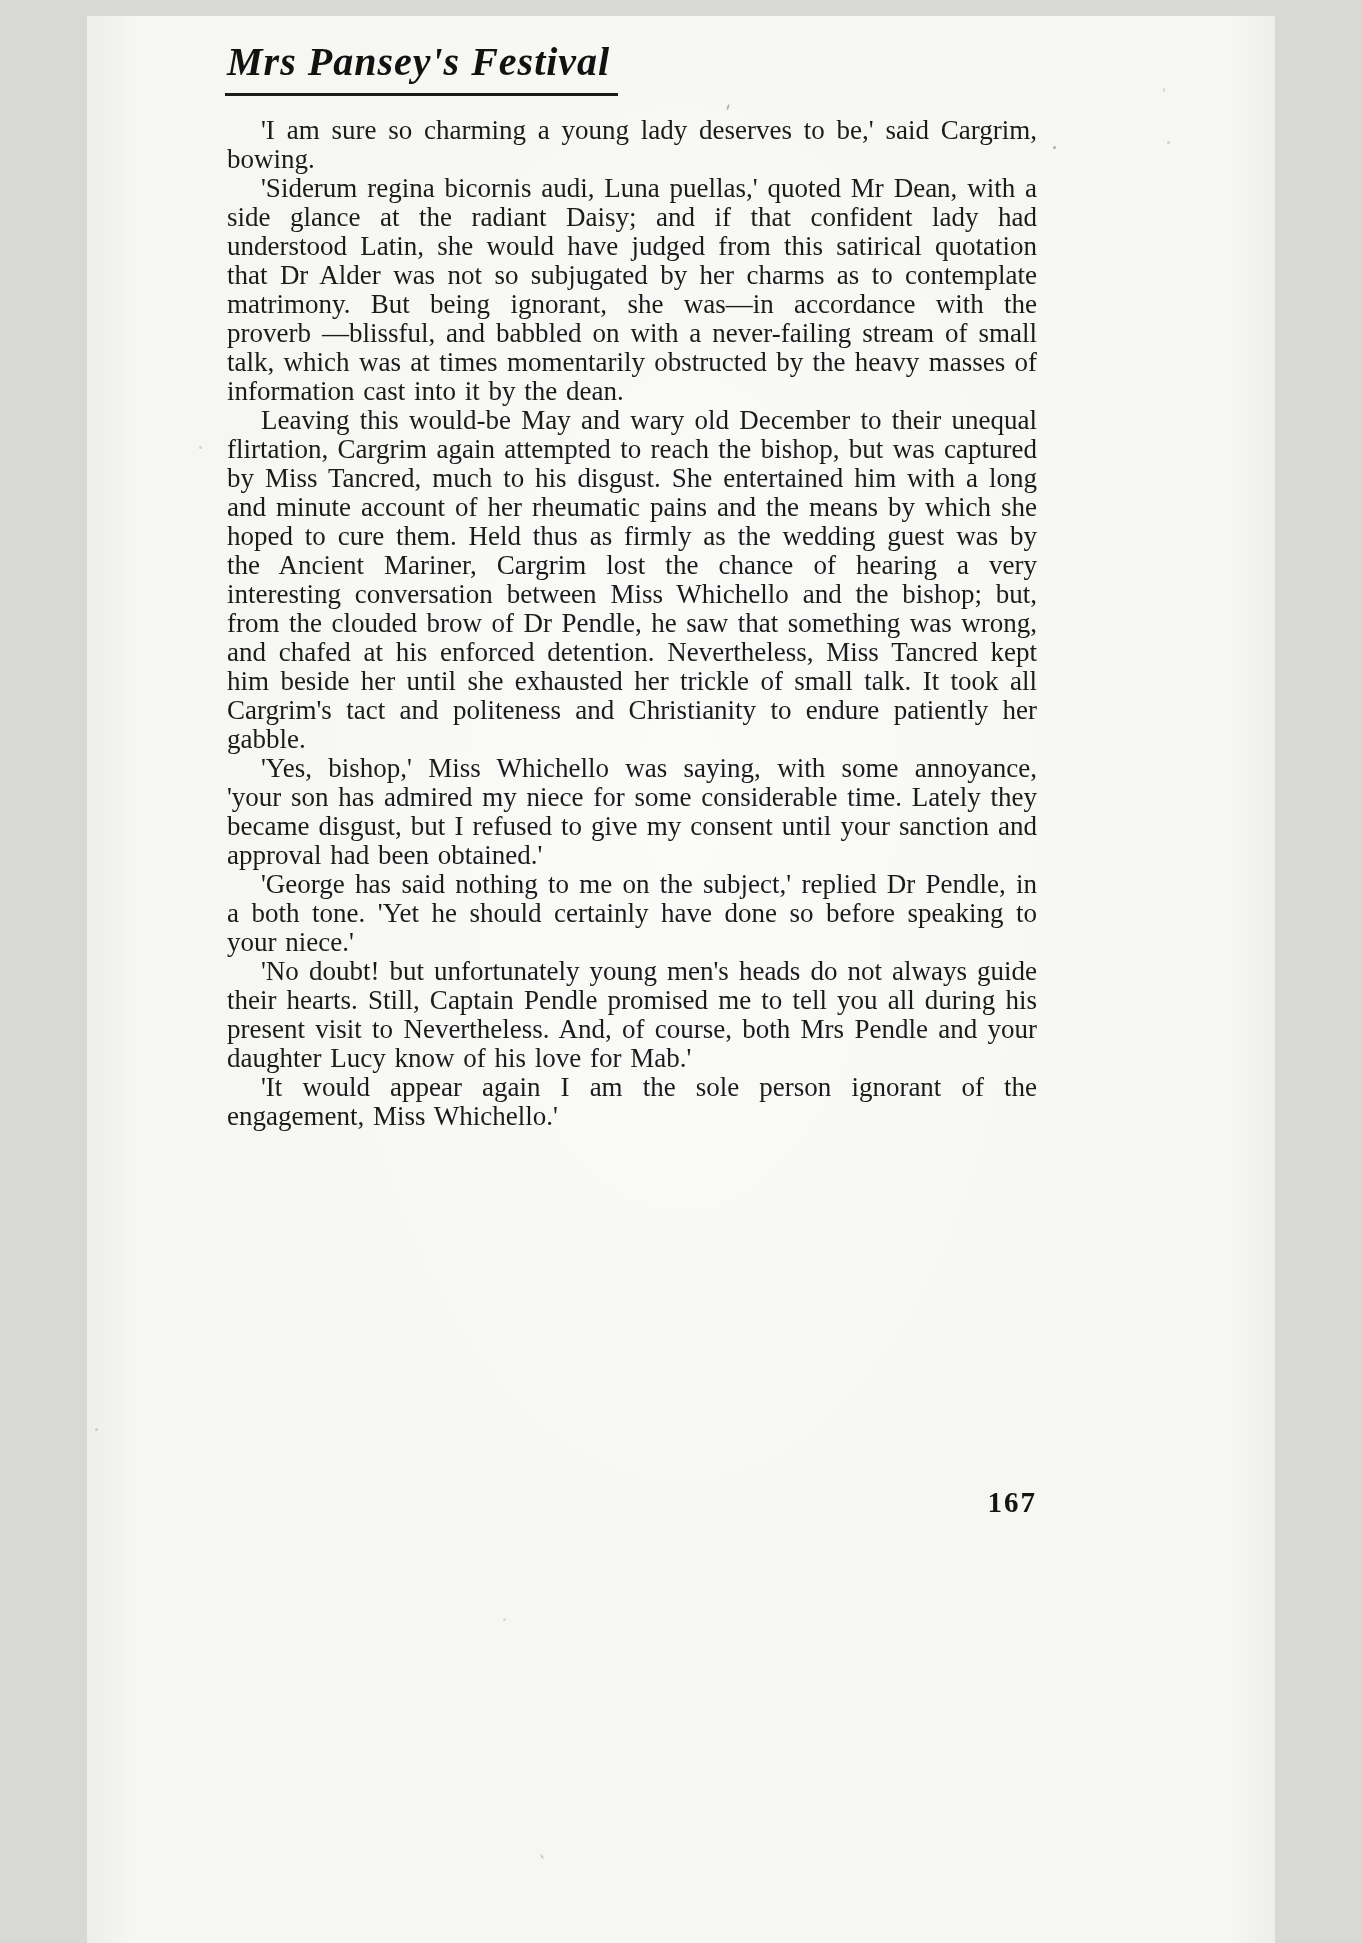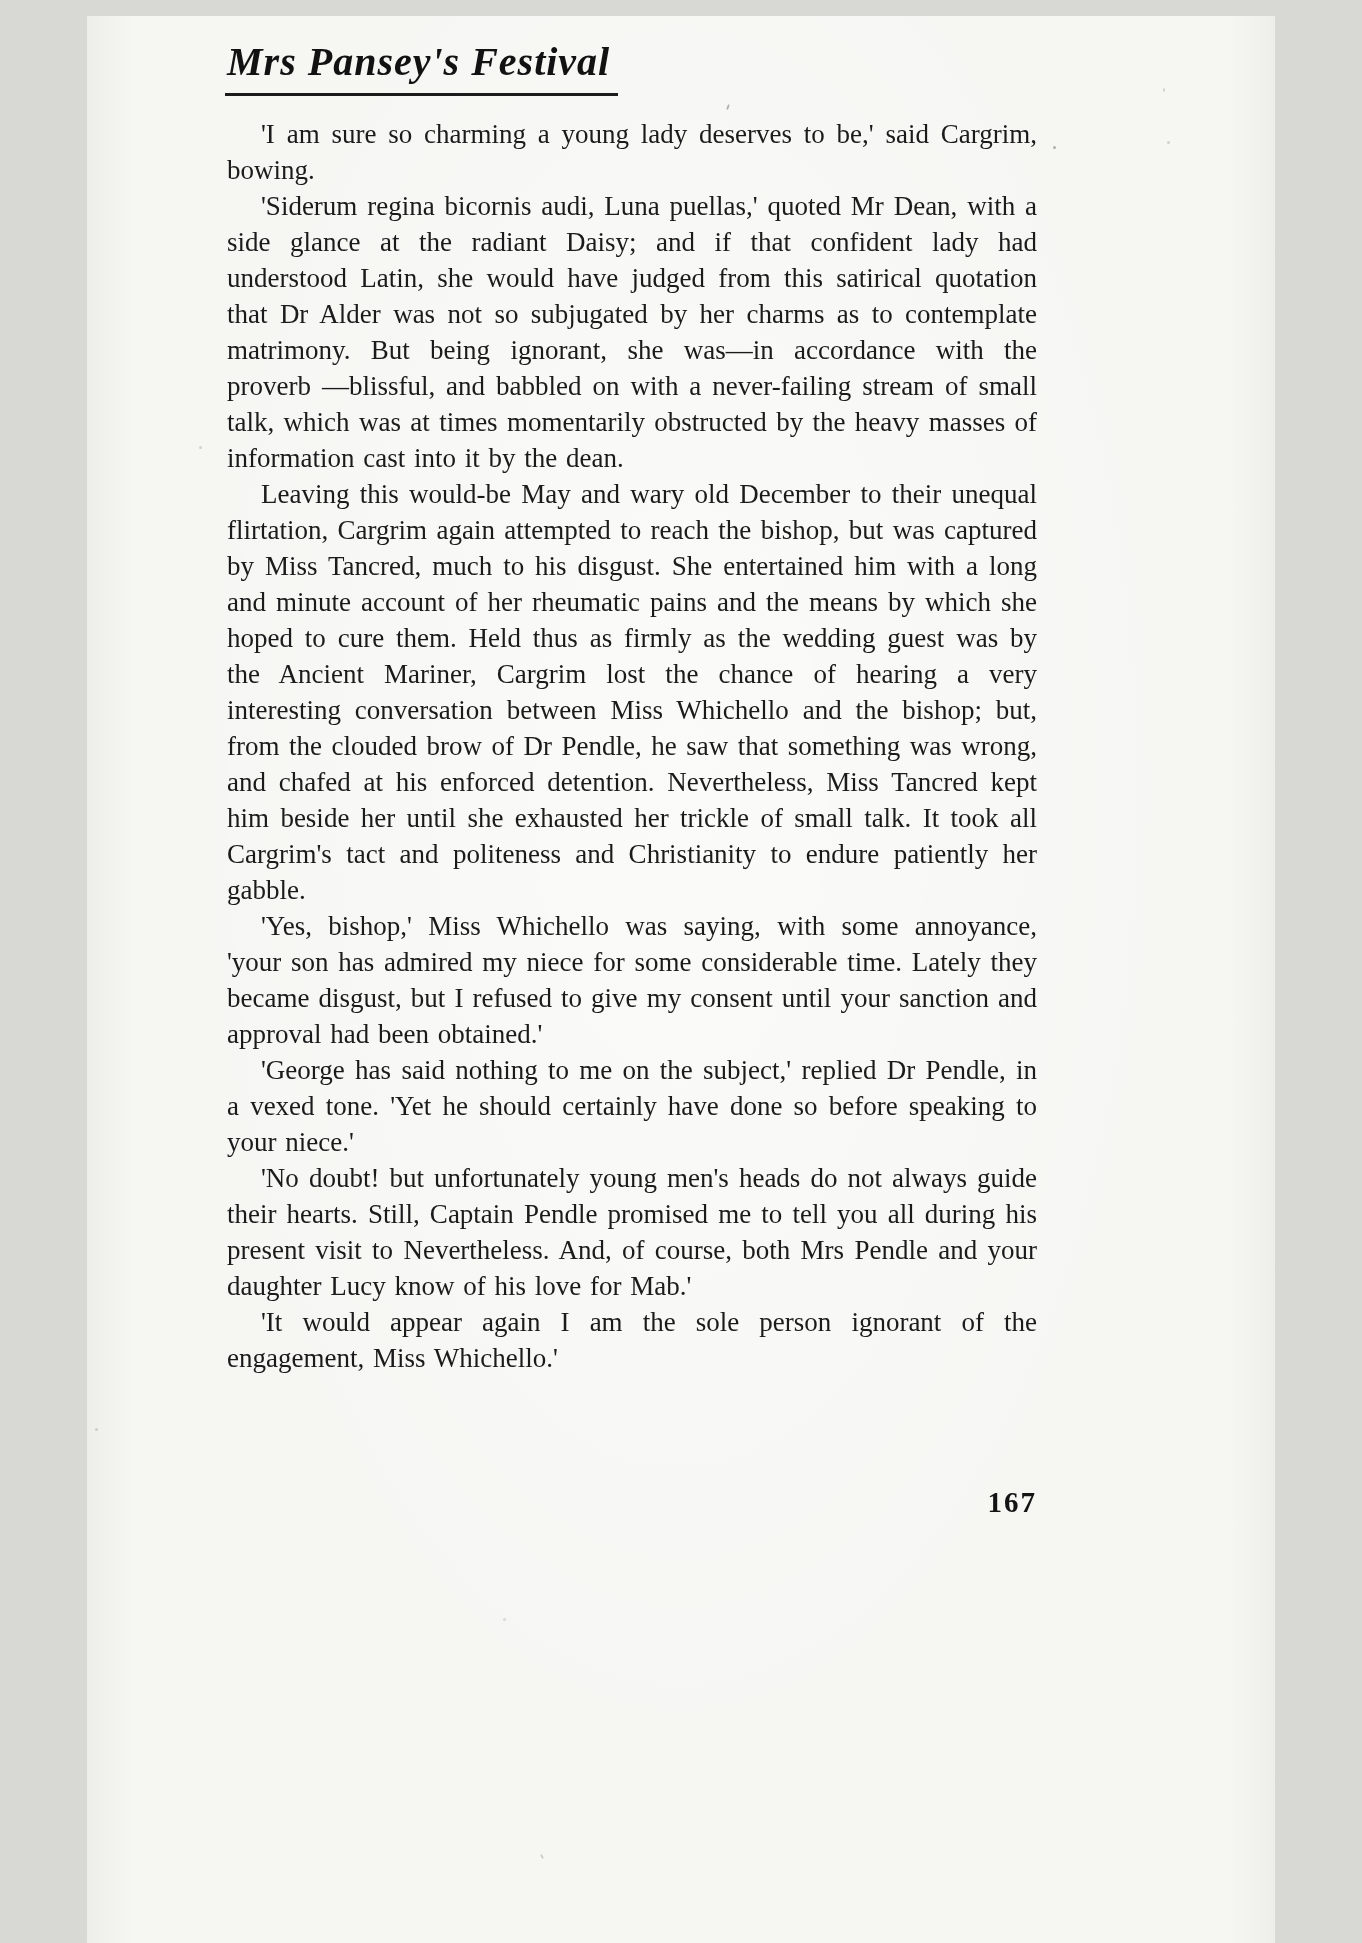--- a/index.html
+++ b/index.html
@@ -32,21 +32,21 @@
     padding: 0 6px 8px 2px;
     border-bottom: 3px solid #1b1b1b;
     min-width: 385px;
   }
   .text-block {
     position: absolute;
     left: 140px;
     top: 100px;
     width: 810px;
     font-size: 27px;
-    line-height: 36px;
+    line-height: 29px;
     text-align: justify;
     color: #1b1b1b;
   }
   .text-block p {
     margin: 0;
     text-indent: 34px;
     word-spacing: 2px;
   }
   .page-number {
     position: absolute;
@@ -81,21 +81,21 @@
 
 <div class="scan-page">
 
   <div class="running-header">Mrs Pansey's Festival</div>
 
   <div class="text-block">
     <p>'I am sure so charming a young lady deserves to be,' said Cargrim, bowing.</p>
     <p>'Siderum regina bicornis audi, Luna puellas,' quoted Mr Dean, with a side glance at the radiant Daisy; and if that confident lady had understood Latin, she would have judged from this satirical quotation that Dr Alder was not so subjugated by her charms as to contemplate matrimony.  But being ignorant, she was—in accordance with the proverb —blissful, and babbled on with a never-failing stream of small talk, which was at times momentarily obstructed by the heavy masses of information cast into it by the dean.</p>
     <p>Leaving this would-be May and wary old December to their unequal flirtation, Cargrim again attempted to reach the bishop, but was captured by Miss Tancred, much to his disgust.  She entertained him with a long and minute account of her rheumatic pains and the means by which she hoped to cure them.  Held thus as firmly as the wedding guest was by the Ancient Mariner, Cargrim lost the chance of hearing a very interesting conversation between Miss Whichello and the bishop; but, from the clouded brow of Dr Pendle, he saw that something was wrong, and chafed at his enforced detention.  Nevertheless, Miss Tancred kept him beside her until she exhausted her trickle of small talk.  It took all Cargrim's tact and politeness and Christianity to endure patiently her gabble.</p>
     <p>'Yes, bishop,' Miss Whichello was saying, with some annoyance, 'your son has admired my niece for some considerable time.  Lately they became disgust, but I refused to give my consent until your sanction and approval had been obtained.'</p>
-    <p>'George has said nothing to me on the subject,' replied Dr Pendle, in a vexed tone.  'Yet he should certainly have done so before speaking to your niece.'</p>
+    <p>'George has said nothing to me on the subject,' replied Dr Pendle, in a both tone.  'Yet he should certainly have done so before speaking to your niece.'</p>
     <p>'No doubt! but unfortunately young men's heads do not always guide their hearts.  Still, Captain Pendle promised me to tell you all during his present visit to Nevertheless. And, of course, both Mrs Pendle and your daughter Lucy know of his love for Mab.'</p>
     <p>'It would appear again I am the sole person ignorant of the engagement, Miss Whichello.'</p>
   </div>
 
   <div class="page-number">167</div>
 
   <span class="speck sp1"></span>
   <span class="speck sp2"></span>
   <span class="speck sp3"></span>
   <span class="speck sp4"></span>

